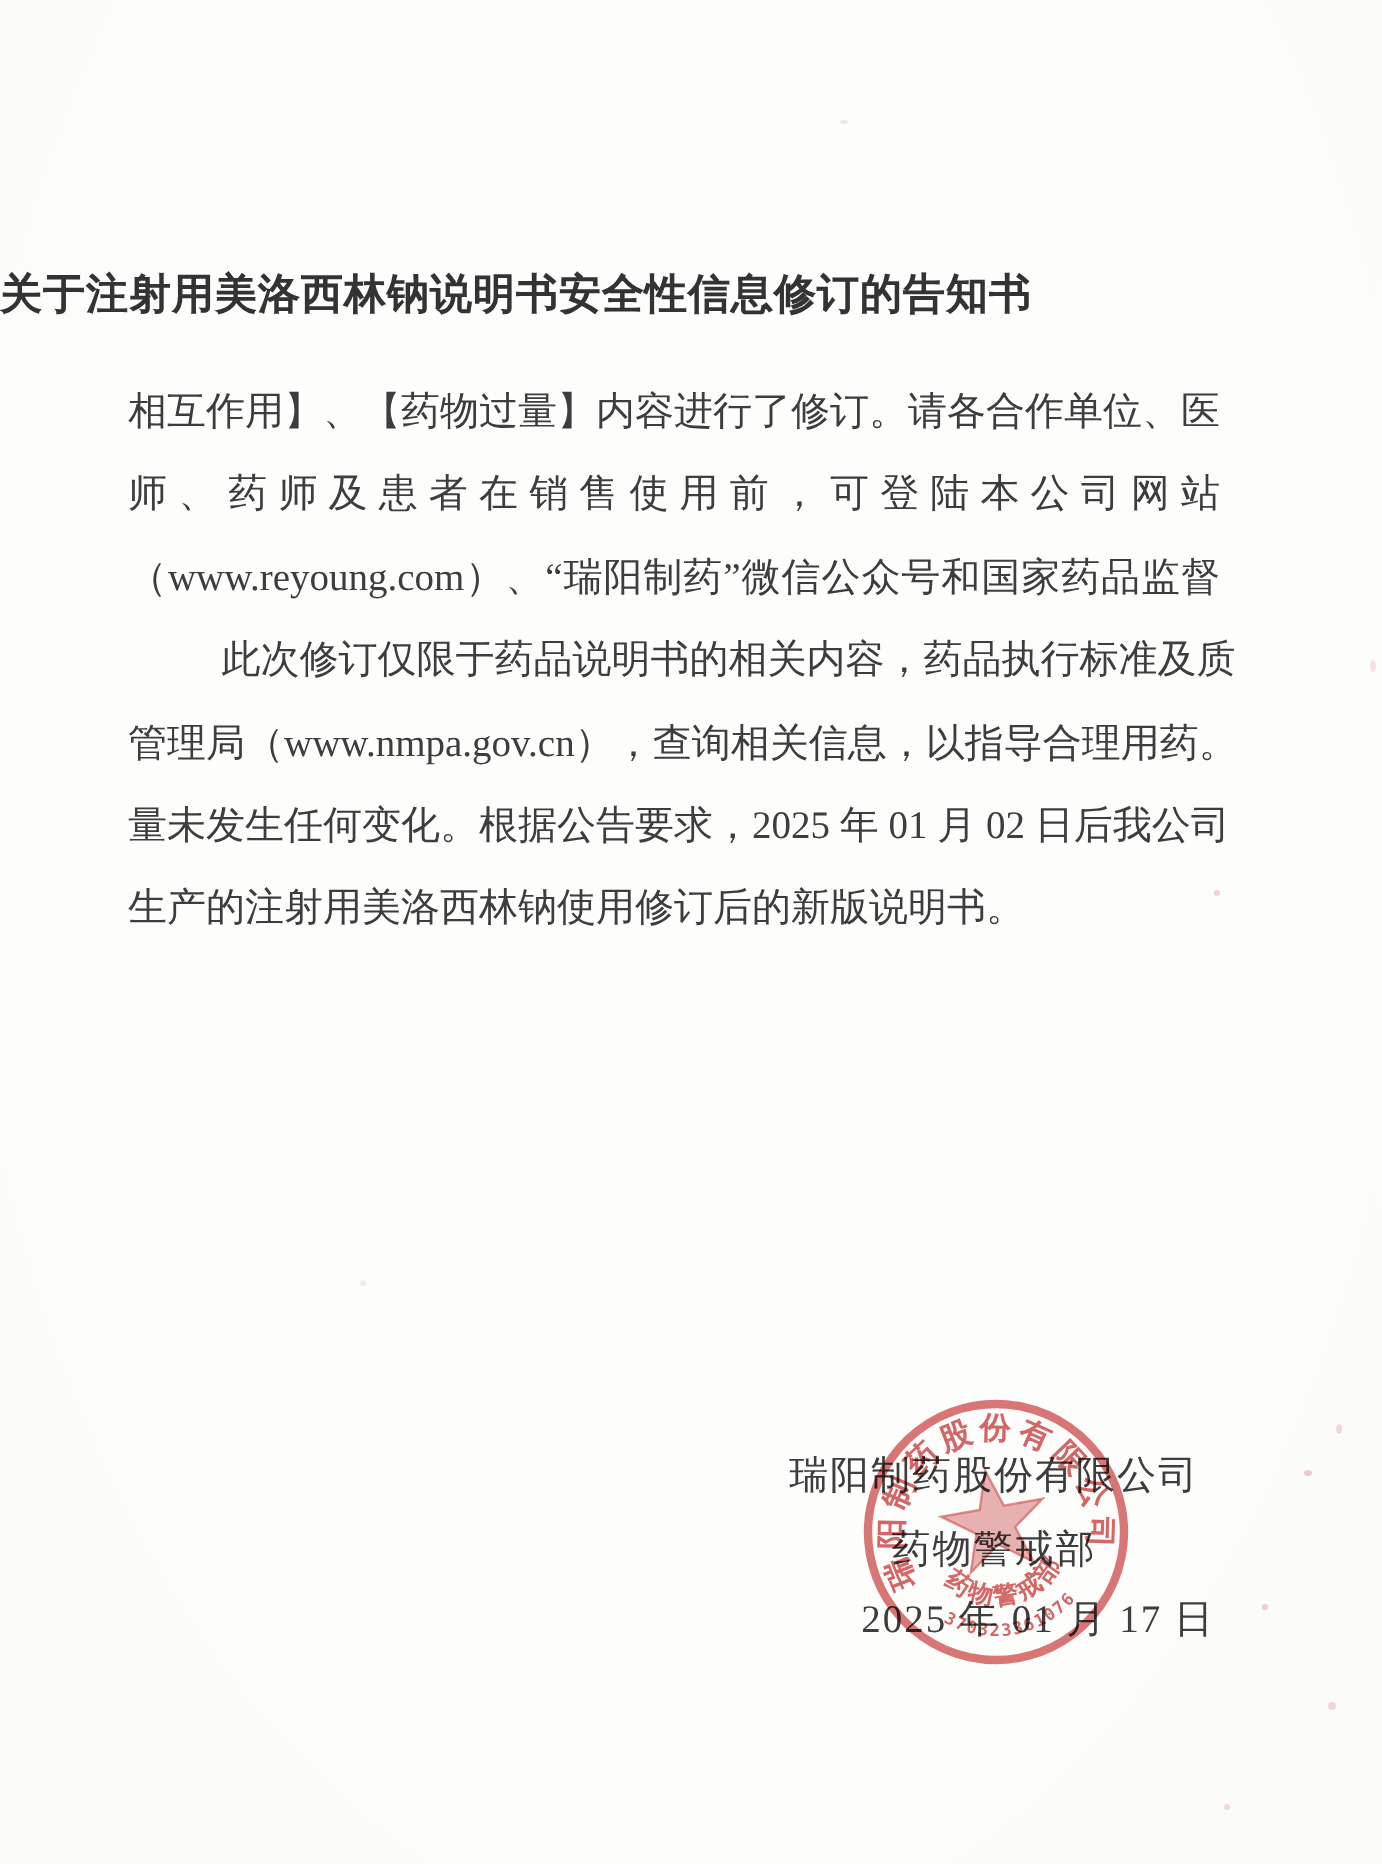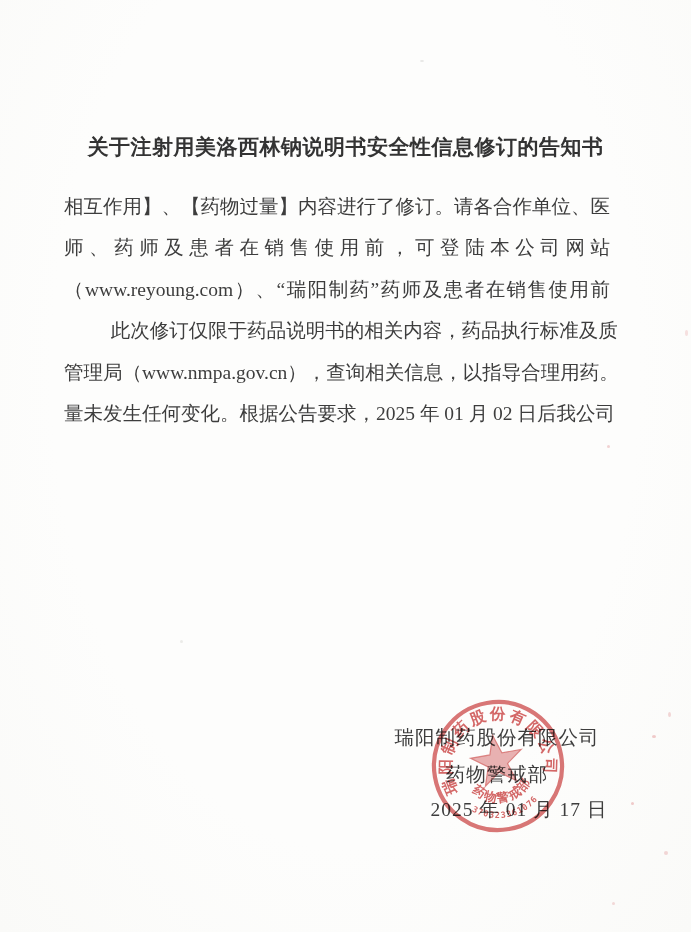--- a/index.html
+++ b/index.html
@@ -16,21 +16,21 @@
       radial-gradient(ellipse at 50% 40%, #fdfdfc 60%, #fafaf8 100%);
     overflow: hidden;
     font-family: "Liberation Serif", "DejaVu Serif", serif;
     color: #3d3d3d;
   }
   .doc-title {
     position: absolute;
     left: 0;
     top: 133px;
     width: 100%;
-    text-align: center;
+    text-align: left;
     font-family: "Liberation Sans", "DejaVu Sans", sans-serif;
     font-weight: 700;
     font-size: 21px;
     letter-spacing: 0.5px;
     color: #333333;
   }
   .body-text {
     position: absolute;
     left: 64px;
     top: 186px;
@@ -92,24 +92,25 @@
 </head>
 <body>
 
 <div class="page">
 
   <div class="doc-title">关于注射用美洛西林钠说明书安全性信息修订的告知书</div>
 
   <div class="body-text">
     <div class="line">相互作用】、【药物过量】内容进行了修订。请各合作单位、医</div>
     <div class="line">师、药师及患者在销售使用前，可登陆本公司网站</div>
-    <div class="line">（www.reyoung.com）、“瑞阳制药”药师及患者在销售使用前</div>
+    <div class="line">（www.reyoung.com）、“瑞阳制药”微信公众号和国家药品监督</div>
     <div class="line indent">此次修订仅限于药品说明书的相关内容，药品执行标准及质</div>
     <div class="line">管理局（www.nmpa.gov.cn），查询相关信息，以指导合理用药。</div>
     <div class="line">量未发生任何变化。根据公告要求，2025 年 01 月 02 日后我公司</div>
+    <div class="line no-stretch">生产的注射用美洛西林钠使用修订后的新版说明书。</div>
   </div>
 
   <div class="signature">
     <div class="sig-line sig-company">瑞阳制药股份有限公司</div>
     <div class="sig-line sig-dept">药物警戒部</div>
     <div class="sig-line sig-date">2025 年 01 月 17 日</div>
   </div>
 
   <svg class="seal" viewBox="0 0 140 140" xmlns="http://www.w3.org/2000/svg">
     <defs>

